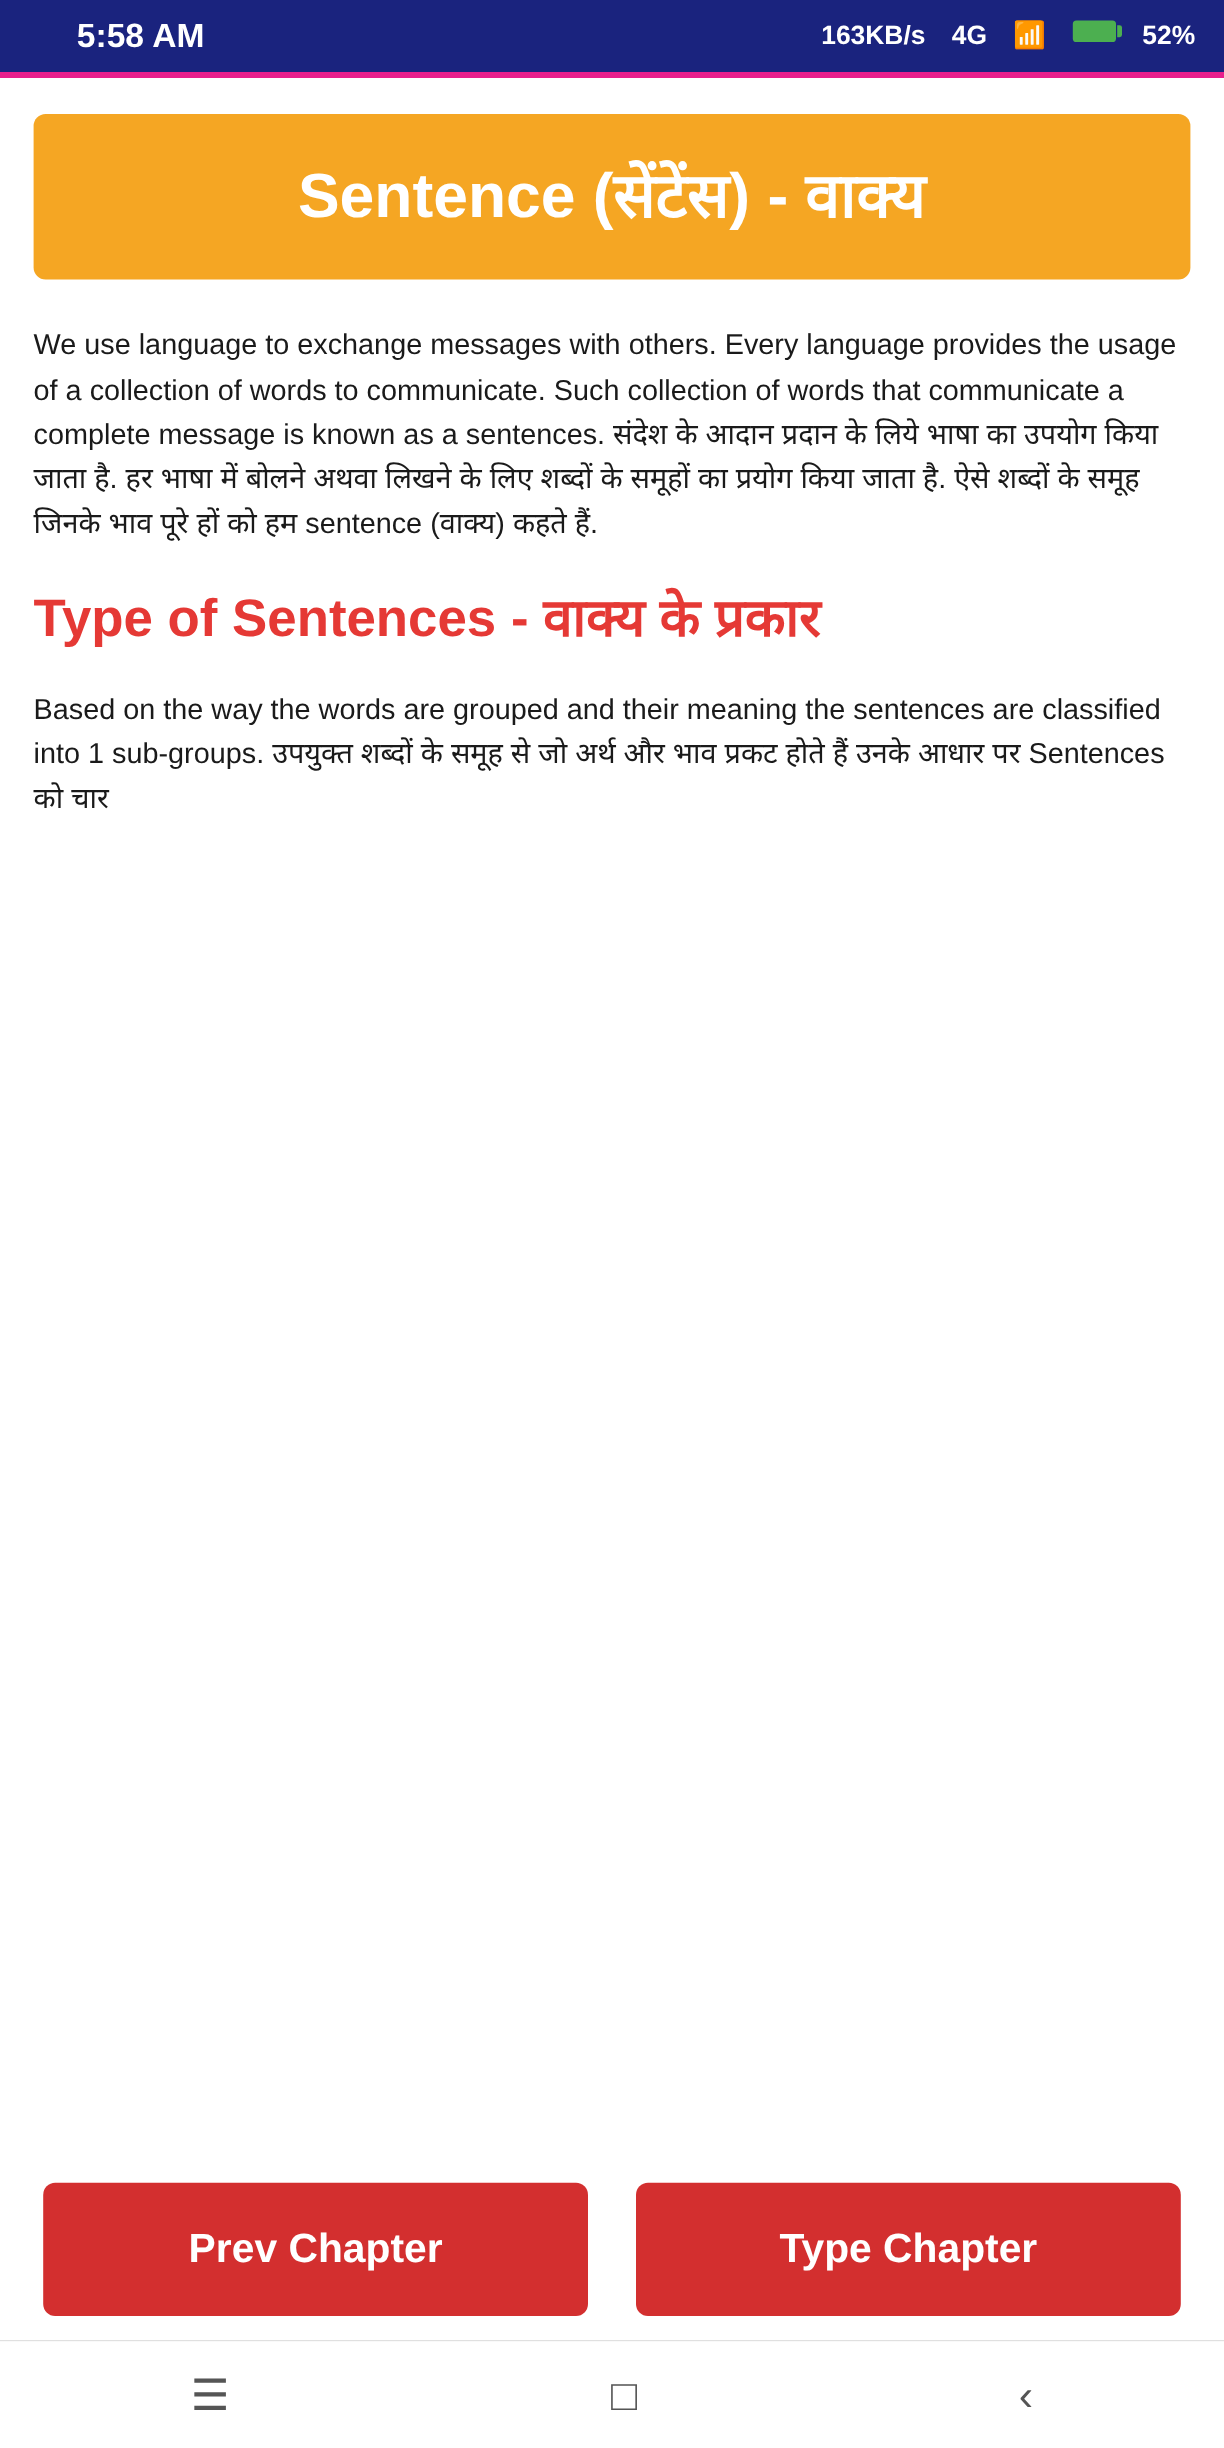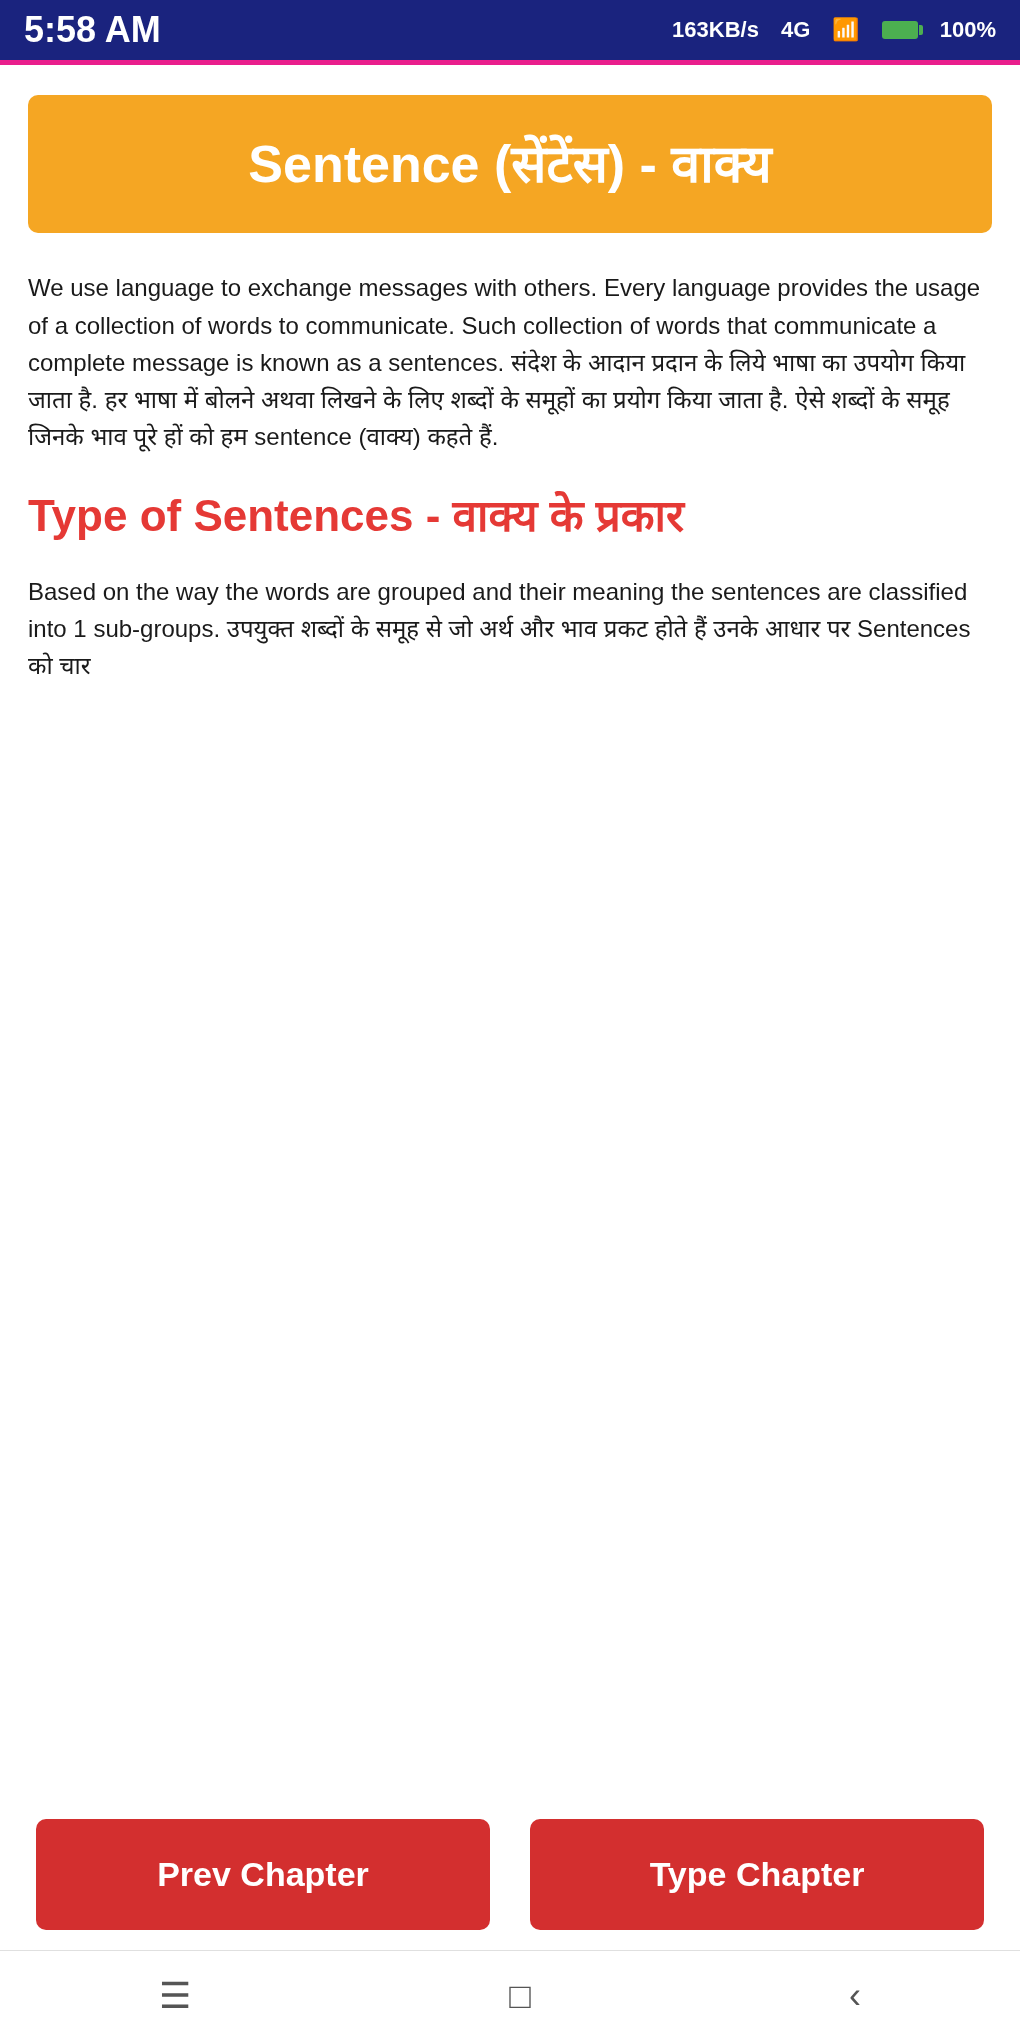--- a/index.html
+++ b/index.html
@@ -26,27 +26,27 @@
       display: flex;
       align-items: center;
       justify-content: space-between;
       padding: 0 24px;
       font-size: 26px;
       font-weight: 600;
       flex-shrink: 0;
     }
 
     .status-bar-left {
-      font-size: 36px;
+      font-size: 28px;
       font-weight: 700;
+      margin-left: 40px;
     }
 
     .status-bar-right {
       display: flex;
-      align-items: center;
       gap: 22px;
       font-size: 22px;
     }
 
     .battery-icon {
       background: #4caf50;
       width: 36px;
       height: 18px;
       border-radius: 3px;
       display: inline-block;
@@ -155,21 +155,21 @@
 </head>
 <body>
 
 <div class="status-bar">
   <span class="status-bar-left">5:58 AM</span>
   <div class="status-bar-right">
     <span>163KB/s</span>
     <span>4G</span>
     <span>📶</span>
     <span class="battery-icon"></span>
-    <span>100%</span>
+    <span>52%</span>
   </div>
 </div>
 
 <div class="status-accent"></div>
 
 <div class="content-area">
 
   <div class="title-banner">
     <h1>Sentence (सेंटेंस) - वाक्य</h1>
   </div>

